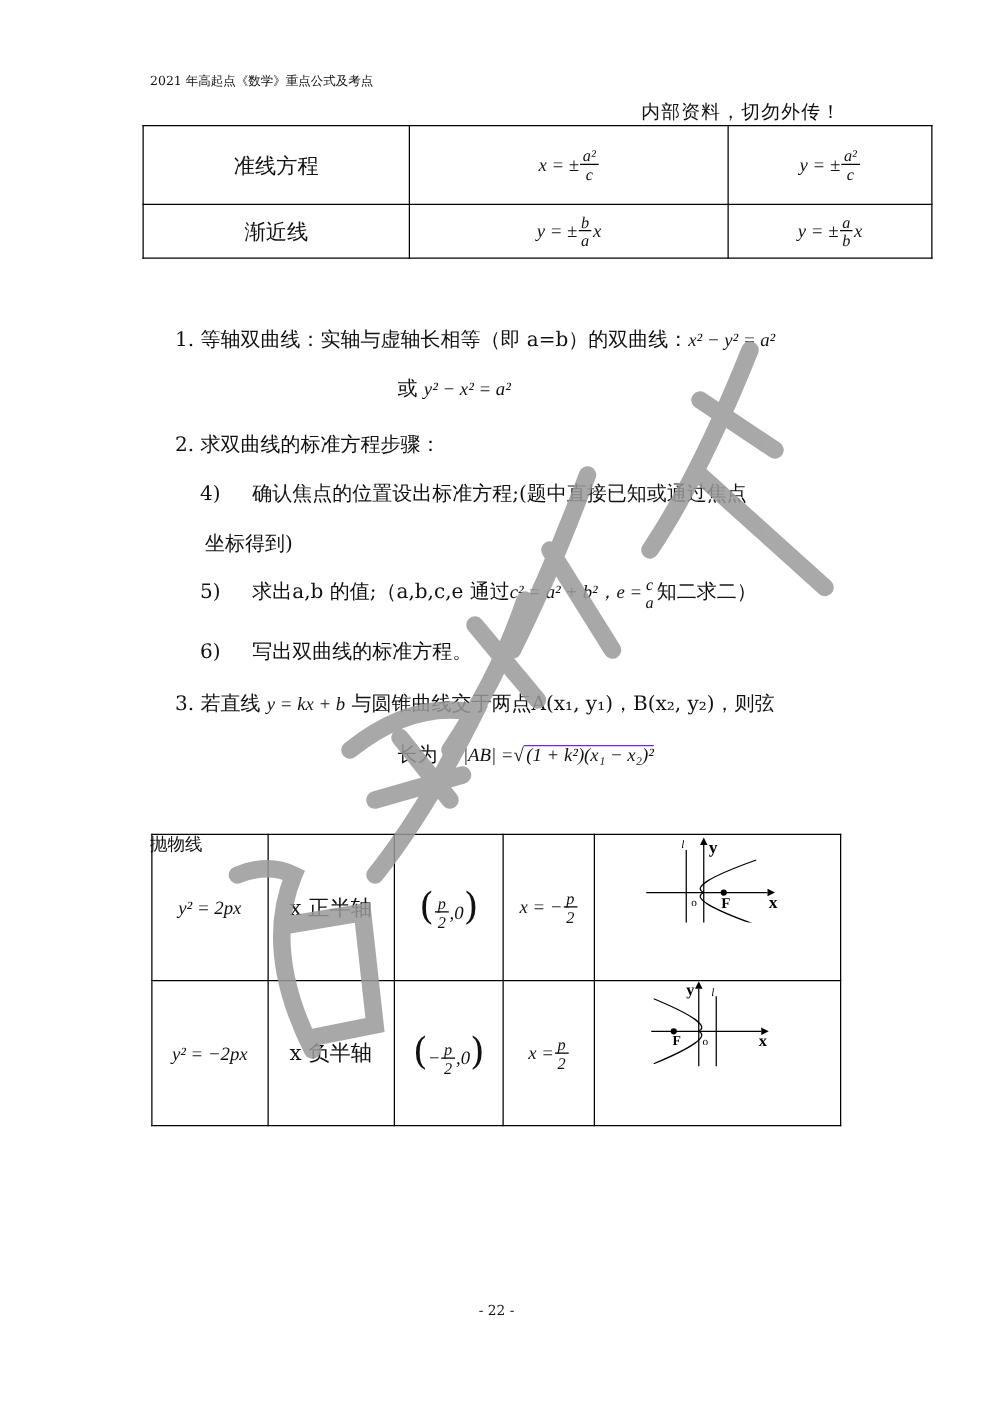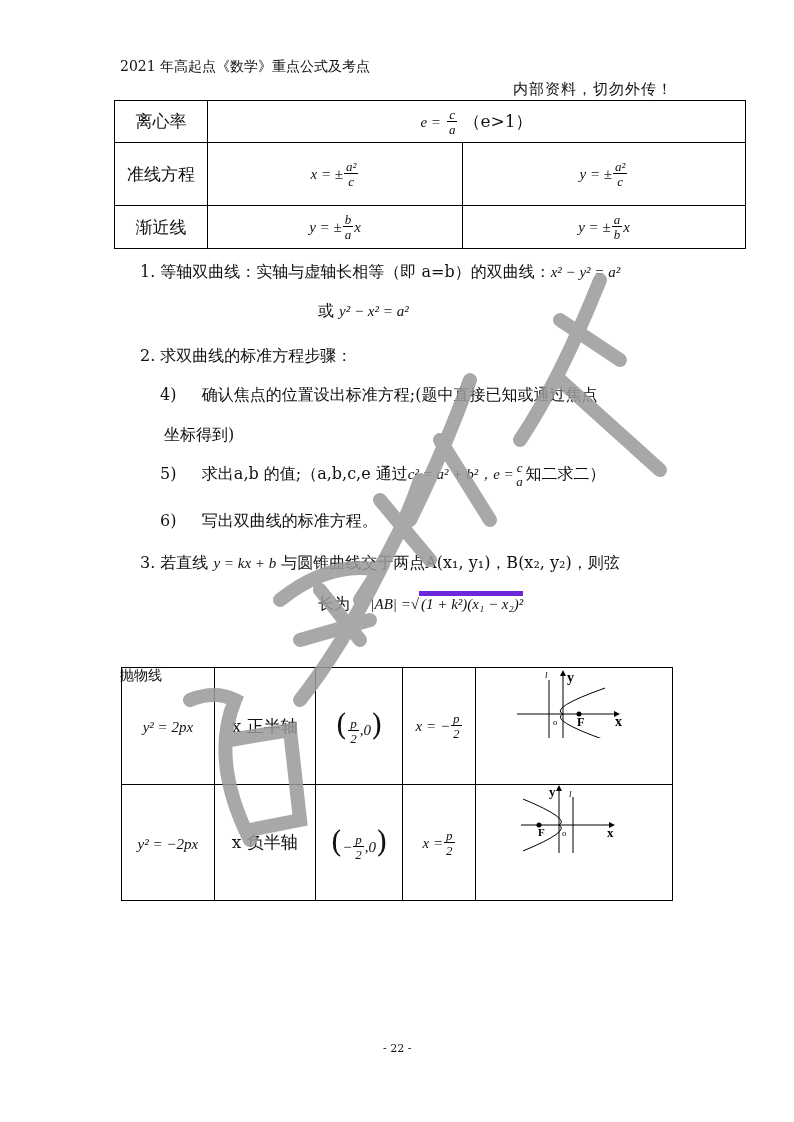--- a/index.html
+++ b/index.html
@@ -1,19 +1,19 @@
 <!DOCTYPE html>
 <html><head>
 <meta charset="utf-8">
 <style>
   html, body { margin:0; padding:0; background:#fff; }
   body { width:794px; height:1122px; position:relative; overflow:hidden;
          font-family: "DejaVu Serif", "Liberation Serif", serif; color:#111; }
   .abs { position:absolute; }
-  .hdr-left { left:120px; top:58px; font-size:14px; }
+  .hdr-left { left:120px; top:58px; font-size:10px; }
   .hdr-right { left:513px; top:80px; font-size:15px; letter-spacing:1px; }
   table { border-collapse:collapse; position:absolute; }
   td { border:1px solid #000; text-align:center; vertical-align:middle; padding:0; }
   .t1 { left:114px; top:100px; width:632px; }
   .t1 td { font-size:17px; }
   .m { font-family:"Liberation Serif", serif; font-style:italic; font-size:15px; }
   .frac { display:inline-block; vertical-align:middle; text-align:center; line-height:1; margin:0 1px; }
   .frac .n { display:block; border-bottom:1px solid #000; padding:0 2px; font-size:13px; }
   .frac .d { display:block; padding-top:1px; font-size:13px; }
   .frac.nb .n { border-bottom:none; }
@@ -25,38 +25,30 @@
   .s4b { left:164px; top:425px; }
   .s5 { left:160px; top:461px; }
   .s6 { left:160px; top:511px; }
   .p3 { left:140px; top:553px; }
   .p3b { left:318px; top:594px; }
   .sec { left:120px; top:634px; font-size:14px;margin-top:33px; }
   .t2 { left:121px; top:667px; width:552px; }
   .t2 td { font-size:17px; }
   .footer { left:383px; top:1042px; font-size:11px; }
   .watermark { position:absolute; left:0; top:0; pointer-events:none; }
-  .sqrt { border-top:5px solid #6d28d9; padding-left:2px; }
+  .sqrt { border-top:1px solid #6d28d9; padding-left:2px; }
 </style>
 </head>
 <body>
 
 <div class="abs hdr-left">2021 年高起点《数学》重点公式及考点</div>
 <div class="abs hdr-right">内部资料，切勿外传！</div>
 
 <table class="t1">
   <tbody>
-      <tr style="height:42px">
-    <td style="width:92px">离心率</td>
-    <td colspan="2">
-      <span class="m">e =</span>
-      <span class="frac m"><span class="n">c</span><span class="d">a</span></span>
-      <span>（e&gt;1）</span>
-    </td>
-  </tr>
   <tr style="height:63px">
     <td>准线方程</td>
     <td style="width:254px">
       <span class="m">x = ±</span><span class="frac m"><span class="n">a²</span><span class="d">c</span></span>
     </td>
     <td>
       <span class="m">y = ±</span><span class="frac m"><span class="n">a²</span><span class="d">c</span></span>
     </td>
   </tr>
   <tr style="height:43px">

